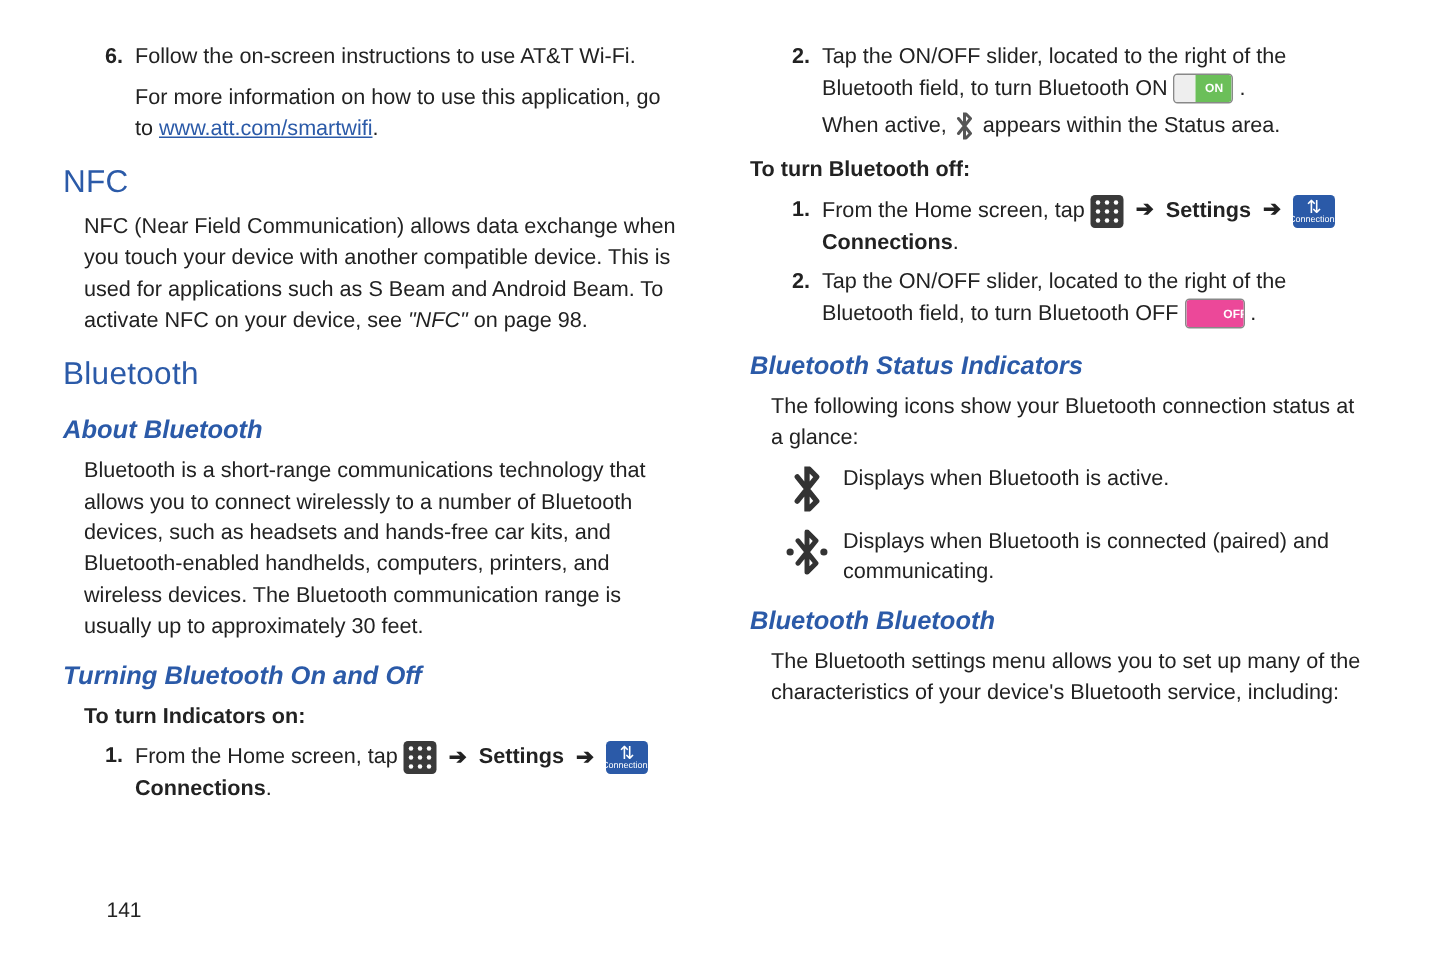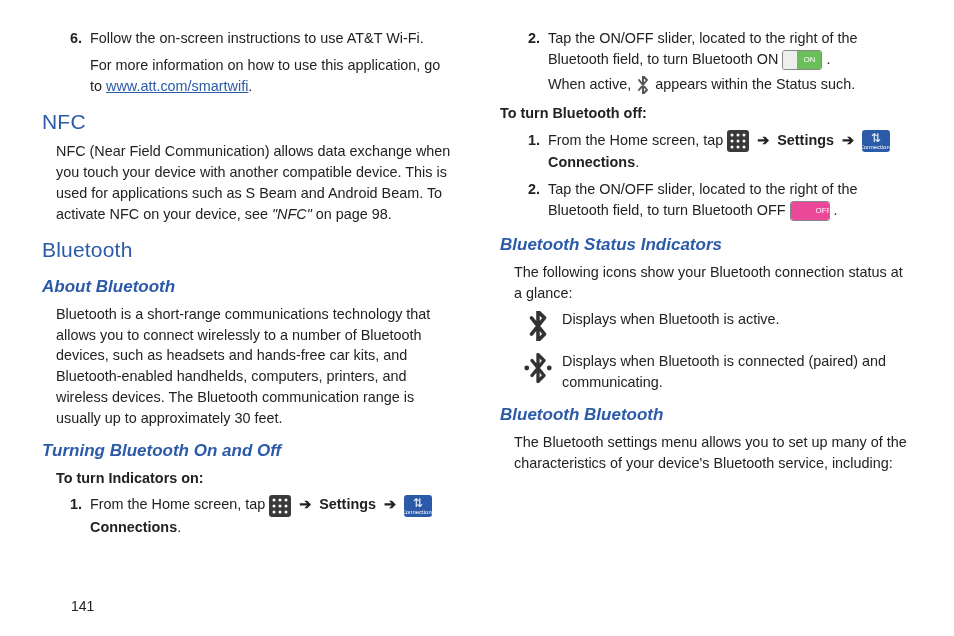--- a/index.html
+++ b/index.html
@@ -102,21 +102,21 @@
     display: inline-flex;
     width: 38px; height: 18px;
     border: 1px solid #888;
     border-radius: 3px;
     vertical-align: middle;
     overflow: hidden;
   }
   .toggle .lab {
     flex: 1;
     font-size: 8px;
-    font-weight: normal;
+    font-weight: bold;
     color: #fff;
     display: flex;
     align-items: center;
     justify-content: center;
   }
   .toggle .knob {
     width: 14px;
     background: #eee;
   }
   .toggle.on .lab { background: #6bbf59; }
@@ -218,21 +218,21 @@
             <span class="knob"></span>
             <span class="lab">ON</span>
           </span> .
         <div style="margin-top:4px">
           <span>When active, </span>
           <span class="bt-icon">
             <svg width="16" height="18" viewBox="0 0 16 18">
                 <path d="M4 4 L12 14 L8 18 L8 0 L12 4 L4 14" fill="none" stroke="#555" stroke-width="2" stroke-linejoin="round" stroke-linecap="round"></path>
               </svg>
           </span>
-          <span> appears within the Status such.</span>
+          <span> appears within the Status area.</span>
         </div>
       </div>
     </div>
 
     <p class="body bold" style="margin-top:8px">To turn Bluetooth off:</p>
 
     <div class="ol-item">
       <div class="ol-num">1.</div>
       <div class="ol-body">
         <span>From the Home screen, tap </span>

